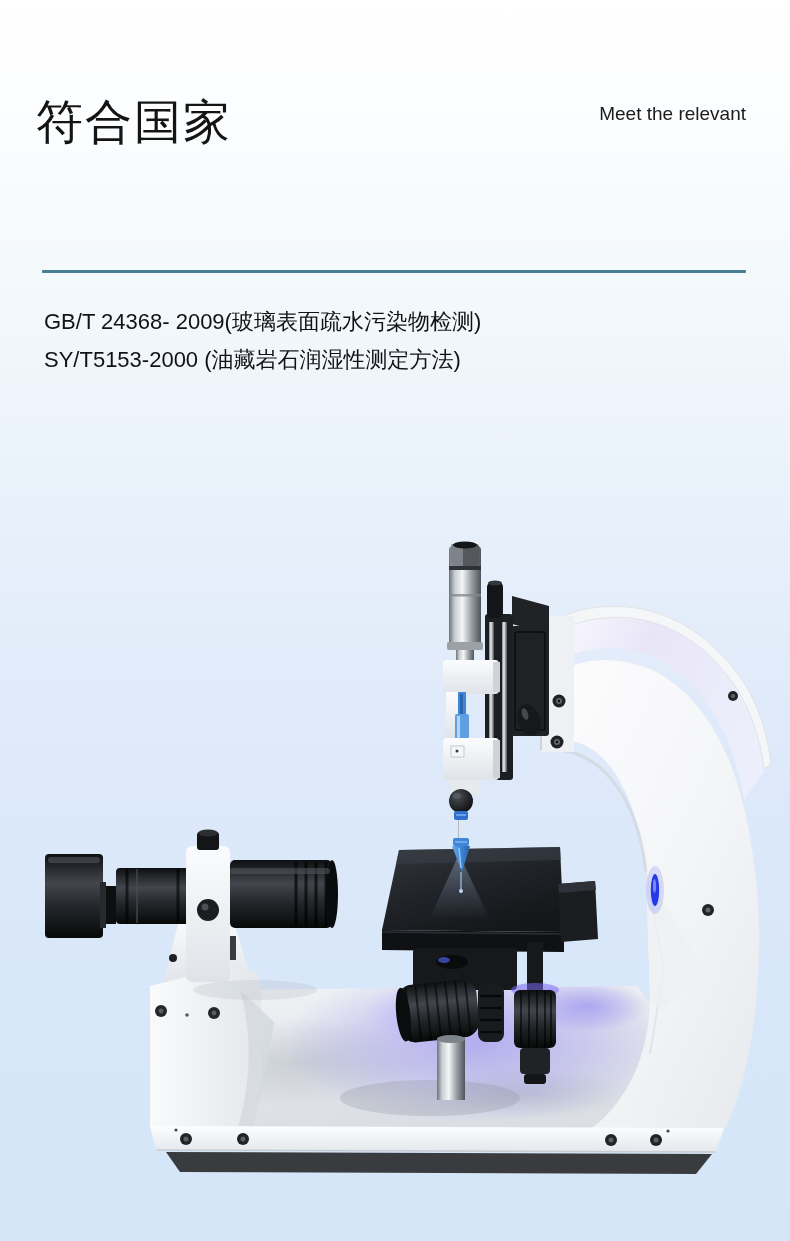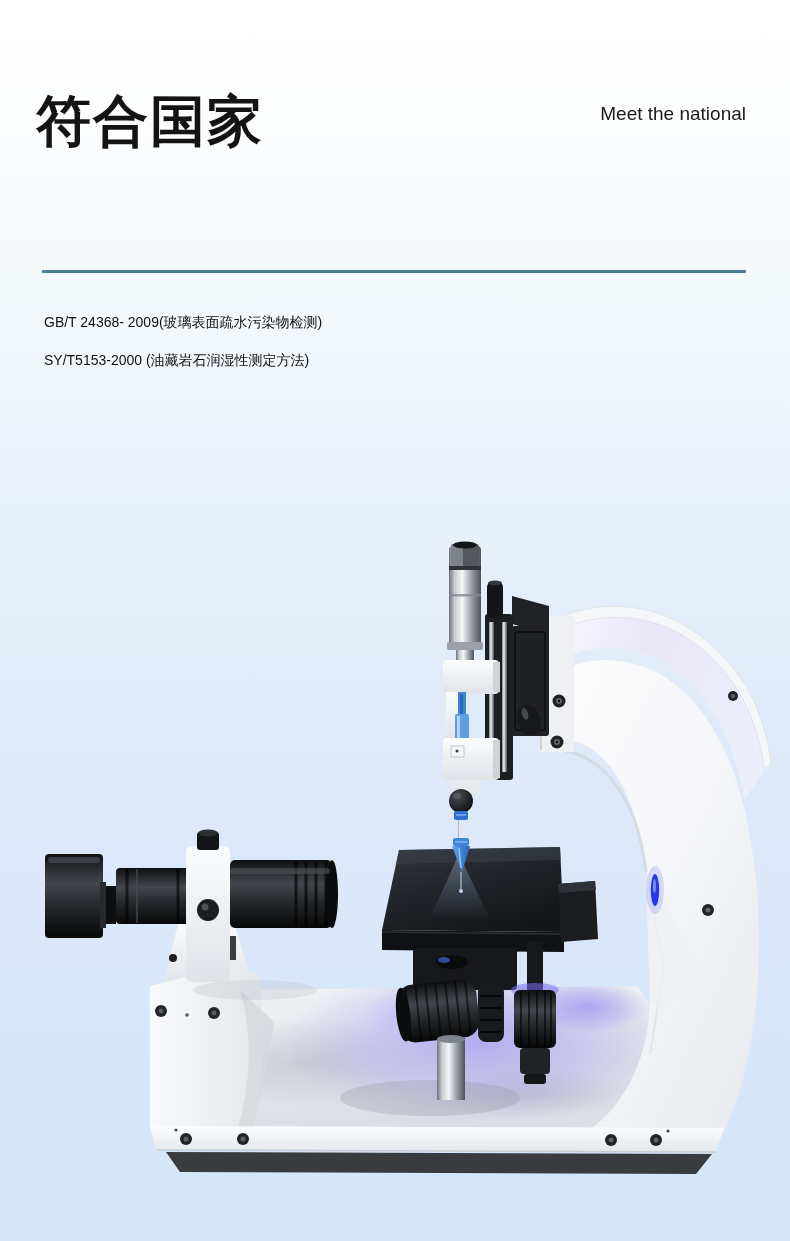--- a/index.html
+++ b/index.html
@@ -4,42 +4,42 @@
 <style>
   html,body{margin:0;padding:0;background:#9fb4c8;}
   .page{
     position:relative;width:790px;height:1241px;margin:0 auto;overflow:hidden;
     background:linear-gradient(180deg,#ffffff 0%,#fdfeff 7%,#f4f9fc 22%,#e9f1fa 40%,#dfeafa 58%,#d8e7f9 78%,#d5e6f9 100%);
     font-family:"Liberation Sans","DejaVu Sans",sans-serif;
   }
   .title{
     position:absolute;left:36px;top:86px;
     font-family:"Liberation Serif","DejaVu Serif",serif;
-    font-weight:bold;font-size:55px;line-height:72px;letter-spacing:2px;color:#141414;
+    font-weight:normal;font-size:47px;line-height:72px;letter-spacing:2px;color:#141414;
   }
   .subtitle{
     position:absolute;right:44px;top:101px;text-align:right;
     font-size:19px;line-height:26px;color:#1b1b1b;
   }
   .divider{position:absolute;left:42px;top:270px;width:704px;height:3px;background:#497e95;border-radius:1px;}
   .standards{position:absolute;left:44px;top:303px;margin:0;padding:0;list-style:none;
-    font-size:14px;line-height:38.4px;color:#121212;}
+    font-size:22px;line-height:38.4px;color:#121212;}
   .figure{position:absolute;left:0;top:538px;width:790px;height:662px;}
 </style>
 </head>
 <body>
 
 <div class="page">
 
   <div class="title">
     <div>符合国家</div>
   </div>
 
   <div class="subtitle">
-    <div>Meet the national</div>
+    <div>Meet the relevant</div>
   </div>
 
   <div class="divider"></div>
 
   <ul class="standards">
     <li>GB/T 24368- 2009(玻璃表面疏水污染物检测)</li>
     <li>SY/T5153-2000 (油藏岩石润湿性测定方法)</li>
   </ul>
 
   <svg class="figure" viewBox="0 0 790 662">

